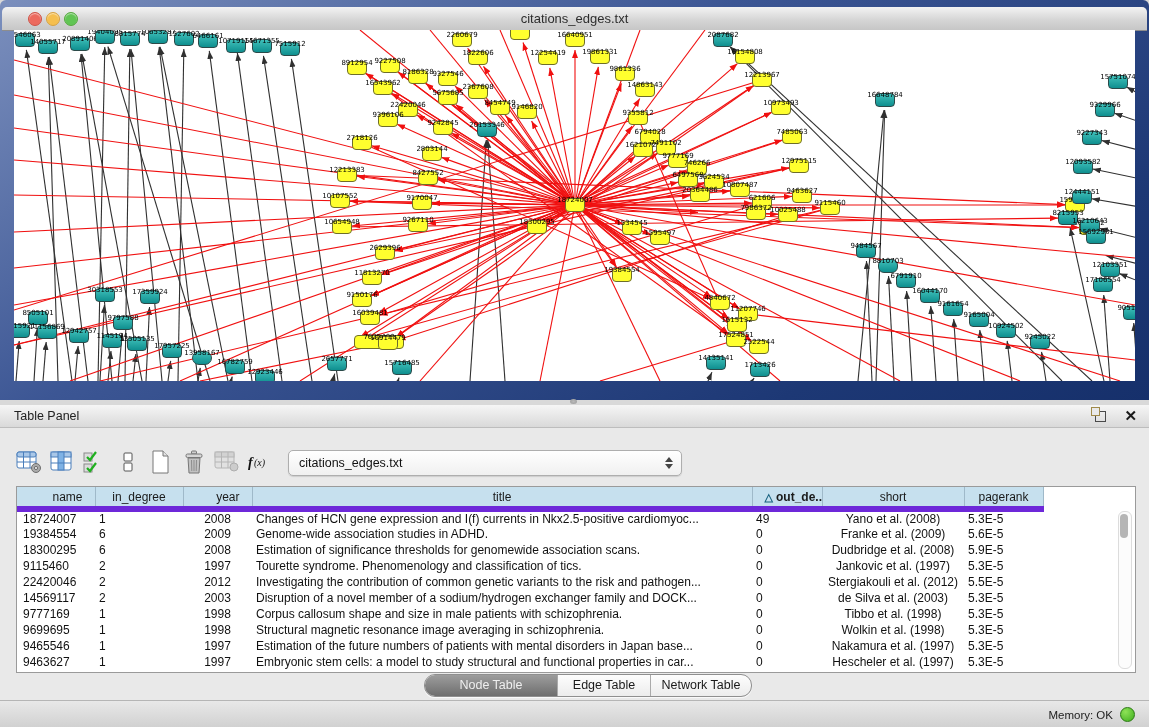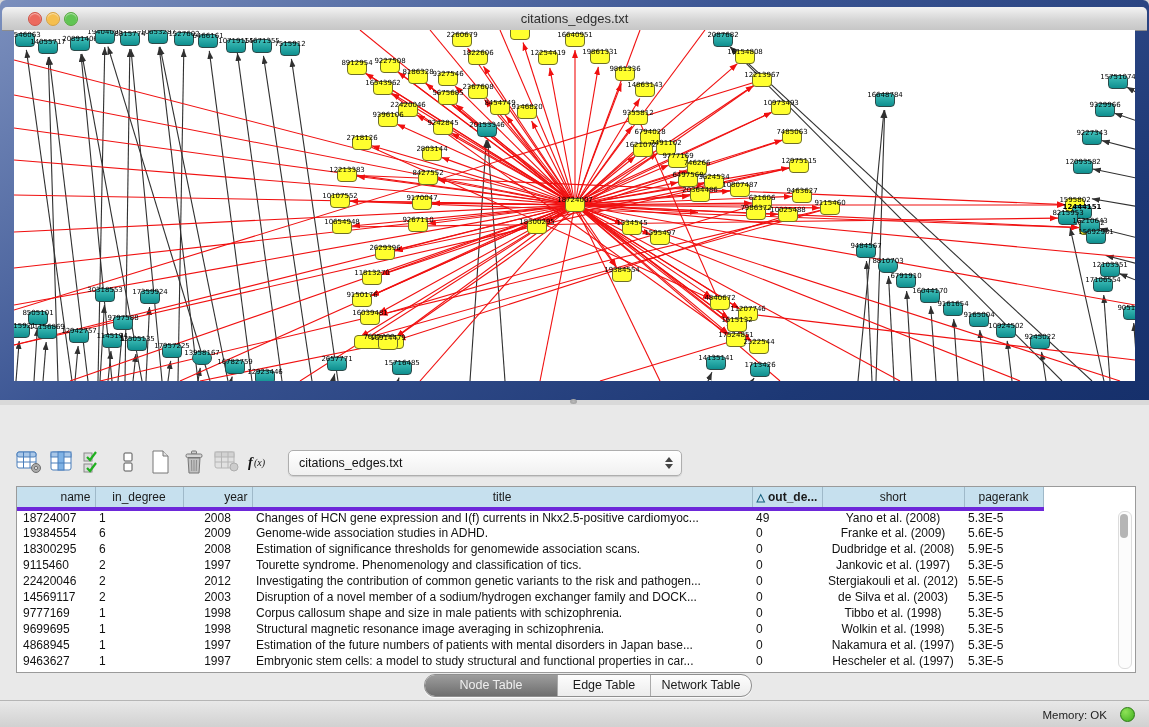--- a/index.html
+++ b/index.html
@@ -70,22 +70,22 @@
   .stepper i{display:block;width:0;height:0;border-left:4px solid transparent;border-right:4px solid transparent;}
   .stepper i.up{border-bottom:5px solid #444;margin-bottom:2px;}
   .stepper i.dn{border-top:5px solid #444;}
   
   #tp-table{
     position:absolute;left:16px;top:81px;width:1120px;height:187px;
     background:#fff;border:1px solid #9a9a9a;box-sizing:border-box;overflow:hidden;
   }
   #grid{border-collapse:collapse;table-layout:fixed;width:1026px;font-size:12px;color:#111;}
   #grid th{
-    height:22px;background:#c6e0ee;border-right:1px solid #9fb9c9;border-bottom:4px solid #6d28d9;
-    font-weight:normal;font-size:12px;color:#1a1a1a;padding:0 4px;box-sizing:border-box;
+    height:22px;background:#c6e0ee;border-right:1px solid #9fb9c9;border-bottom:6px solid #6d28d9;
+    font-weight:normal;font-size:12px;color:#1a1a1a;padding:0 12px;box-sizing:border-box;
     white-space:nowrap;overflow:hidden;
   }
   #grid td{
     height:16px;padding:0 4px;white-space:nowrap;overflow:hidden;box-sizing:border-box;
   }
   .al{text-align:left;} .ac{text-align:center;} .ar{text-align:right;}
   .sort-tri{color:#17607e;margin-right:3px;font-size:11px;}
   #v-scroll{position:absolute;right:3px;top:24px;bottom:3px;width:12px;background:#fcfcfc;border:1px solid #dcdcdc;border-radius:6px;}
   #v-thumb{position:absolute;left:1px;top:2px;width:8px;height:24px;background:#b5b5b5;border-radius:4px;}
   
@@ -96,21 +96,21 @@
   }
   .seg{height:21px;line-height:21px;text-align:center;font-size:12.5px;color:#1a1a1a;cursor:pointer;border-right:1px solid #aaa;}
   .seg:last-child{border-right:none;}
   .seg.active{background:linear-gradient(#9d9d9d,#6e6e6e);color:#efefef;}
   
   #status-bar{
     position:absolute;left:0;top:700px;width:1149px;height:27px;
     background:linear-gradient(#e8e8e8,#d0d0d0);border-top:1px solid #b5b5b5;
     display:flex;align-items:center;justify-content:flex-end;
   }
-  #mem-label{font-size:11.5px;color:#222;margin-right:13px;}
+  #mem-label{font-size:11.5px;color:#222;margin-right:7px;}
   #mem-light{width:13px;height:13px;border-radius:50%;margin-right:14px;cursor:pointer;
     background:radial-gradient(circle at 35% 30%,#8ee257,#3fae1f);border:1px solid #2a7a12;}
 </style>
 </head>
 <body>
 
 <div id="net-window">
   <div id="net-titlebar">
     <span class="traffic" id="tl-close"></span>
     <span class="traffic" id="tl-min"></span>
@@ -595,21 +595,21 @@
         </div>
         <div class="gnode t" style="left: 1081px; top: 73px;">
           <span class="nlabel">9329966</span>
         </div>
         <div class="gnode t" style="left: 1068px; top: 101px;">
           <span class="nlabel">9227343</span>
         </div>
         <div class="gnode t" style="left: 1059px; top: 130px;">
           <span class="nlabel">12093582</span>
         </div>
-        <div class="gnode t" style="left: 1058px; top: 175px; font-weight: bold;">
+        <div class="gnode t" style="left: 1058px; top: 160px;">
           <span class="nlabel">12444151</span>
         </div>
         <div class="gnode t" style="left: 1044px; top: 181px;">
           <span class="nlabel">8215953</span>
         </div>
         <div class="gnode t" style="left: 1066px; top: 189px;">
           <span class="nlabel">16210643</span>
         </div>
         <div class="gnode t" style="left: 1072px; top: 200px;">
           <span class="nlabel">15692931</span>
@@ -653,20 +653,25 @@
         <div class="gnode t" style="left: 736px; top: 333px;">
           <span class="nlabel">1713426</span>
         </div>
       </div>
   </div>
 </div>
 
 <div id="divider-handle"></div>
 
 <div id="table-panel">
+  <div id="panel-header">
+    <span id="panel-title">Table Panel</span>
+    <span id="panel-float"></span>
+    <span id="panel-close">✕</span>
+  </div>
 
   <div id="tp-toolbar">
       <button class="tbtn">
         <span><svg width="26" height="24">
             <rect x="1" y="2" width="19" height="16" rx="2" fill="#fff" stroke="#4a7ebb"></rect>
             <rect x="1" y="2" width="19" height="5" rx="2" fill="#a9c7e8" stroke="#4a7ebb"></rect>
             <line x1="7.5" y1="2" x2="7.5" y2="18" stroke="#4a7ebb"></line>
             <line x1="14" y1="2" x2="14" y2="18" stroke="#4a7ebb"></line>
             <line x1="1" y1="12" x2="20" y2="12" stroke="#4a7ebb"></line>
             <circle cx="20" cy="18" r="4.5" fill="#ababab" stroke="#6e6e6e"></circle>
@@ -817,21 +822,21 @@
           <tr>
             <td class="al" style="padding-left: 6px;">9699695</td>
             <td class="al">1</td>
             <td class="ac">1998</td>
             <td class="al">Structural magnetic resonance image averaging in schizophrenia.</td>
             <td class="al">0</td>
             <td class="ac">Wolkin et al. (1998)</td>
             <td class="al">5.3E-5</td>
           </tr>
           <tr>
-            <td class="al" style="padding-left: 6px;">4868945</td>
+            <td class="al" style="padding-left: 6px;">9465546</td>
             <td class="al">1</td>
             <td class="ac">1997</td>
             <td class="al">Estimation of the future numbers of patients with mental disorders in Japan base...</td>
             <td class="al">0</td>
             <td class="ac">Nakamura et al. (1997)</td>
             <td class="al">5.3E-5</td>
           </tr>
           <tr>
             <td class="al" style="padding-left: 6px;">9463627</td>
             <td class="al">1</td>

